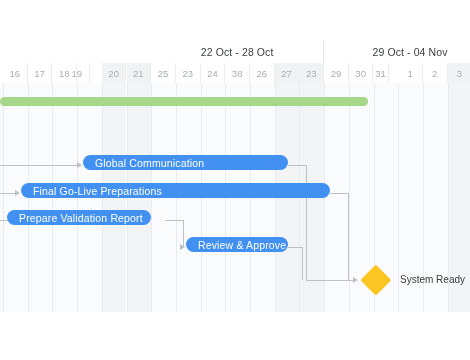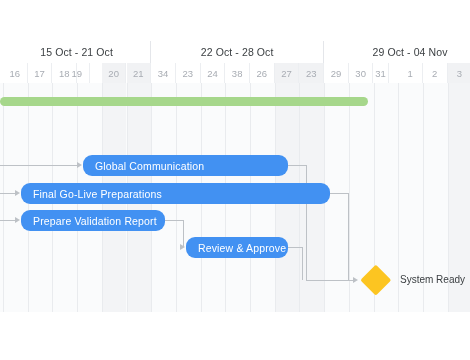--- a/index.html
+++ b/index.html
@@ -48,21 +48,21 @@
   }
   .col-line{
     position:absolute;top:0;height:229px;width:1px;background:#e9ebee;
   }
   .col-shade{
     position:absolute;top:0;height:229px;background:#f3f4f6;
   }
 
   
   .bar{
-    position:absolute;height:21px;border-radius:9px;
+    position:absolute;height:15px;border-radius:9px;
     background:#4291f2;
     display:flex;align-items:center;
     box-sizing:border-box;padding:0 12px;
     font-size:10.5px;color:#ffffff;white-space:nowrap;
     letter-spacing:.15px;
   }
   .bar.summary{
     height:9px;border-radius:5px;background:#a6d78b;padding:0;
   }
   .diamond{
@@ -84,32 +84,31 @@
     border-left:5px solid #bdc1c6;
   }
 </style>
 </head>
 <body>
 
 <div id="gantt">
 
   <div class="tl-header">
     <div class="week-row" id="week-row">
-        <div class="week-cell" style="left: 3px; width: 148.2px;">15 Oct - 21 Oct</div>
         <div class="week-cell" style="left: 151.2px; width: 172.9px;">22 Oct - 28 Oct</div>
         <div class="week-cell" style="left: 324.1px; width: 172.9px;">29 Oct - 04 Nov</div>
       </div>
     <div class="day-row" id="day-row">
         <div class="day-cell" style="left: 3px; width: 24.7px;">16</div>
         <div class="day-cell" style="left: 27.7px; width: 24.7px;">17</div>
         <div class="day-cell" style="left: 52.4px; width: 24.7px;">18</div>
         <div class="day-cell" style="left: 65px; width: 24.7px;">19</div>
         <div class="day-cell wknd" style="left: 101.8px; width: 24.7px;">20</div>
         <div class="day-cell wknd" style="left: 126.5px; width: 24.7px;">21</div>
-        <div class="day-cell" style="left: 151.2px; width: 24.7px;">34</div>
+        <div class="day-cell" style="left: 151.2px; width: 24.7px;">25</div>
         <div class="day-cell" style="left: 175.9px; width: 24.7px;">23</div>
         <div class="day-cell" style="left: 200.6px; width: 24.7px;">24</div>
         <div class="day-cell" style="left: 225.3px; width: 24.7px;">38</div>
         <div class="day-cell" style="left: 250px; width: 24.7px;">26</div>
         <div class="day-cell wknd" style="left: 274.7px; width: 24.7px;">27</div>
         <div class="day-cell wknd" style="left: 299.4px; width: 24.7px;">23</div>
         <div class="day-cell" style="left: 324.1px; width: 24.7px;">29</div>
         <div class="day-cell" style="left: 348.8px; width: 24.7px;">30</div>
         <div class="day-cell" style="left: 373.5px; width: 15px;">31</div>
         <div class="day-cell" style="left: 398.2px; width: 24.7px;">1</div>
@@ -166,21 +165,21 @@
         <div class="arrow" style="left: 353px; top: 193.5px;"></div>
       </div>
     <div id="bar-layer">
         <div class="bar summary" style="left: 0px; top: 14px; width: 368px; background: rgb(166, 215, 139);"></div>
         <div class="bar" style="left: 83px; top: 72px; width: 205px; background: rgb(66, 145, 242);">
           <span>Global Communication</span>
         </div>
         <div class="bar" style="left: 21px; top: 100px; width: 309px; background: rgb(66, 145, 242);">
           <span>Final Go-Live Preparations</span>
         </div>
-        <div class="bar" style="left: 21px; top: 127px; width: 144px; background: rgb(66, 145, 242);">
+        <div class="bar" style="left: 7px; top: 127px; width: 144px; background: rgb(66, 145, 242);">
           <span>Prepare Validation Report</span>
         </div>
         <div class="bar" style="left: 186px; top: 154px; width: 102px; background: rgb(66, 145, 242);">
           <span>Review &amp; Approve</span>
         </div>
         <div class="diamond" style="left: 365.2px; top: 186.2px; width: 21.6px; height: 21.6px; background: rgb(252, 197, 33);"></div>
         <div class="ms-label" style="left: 400px; top: 191px;">System Ready</div>
       </div>
   </div>
 

